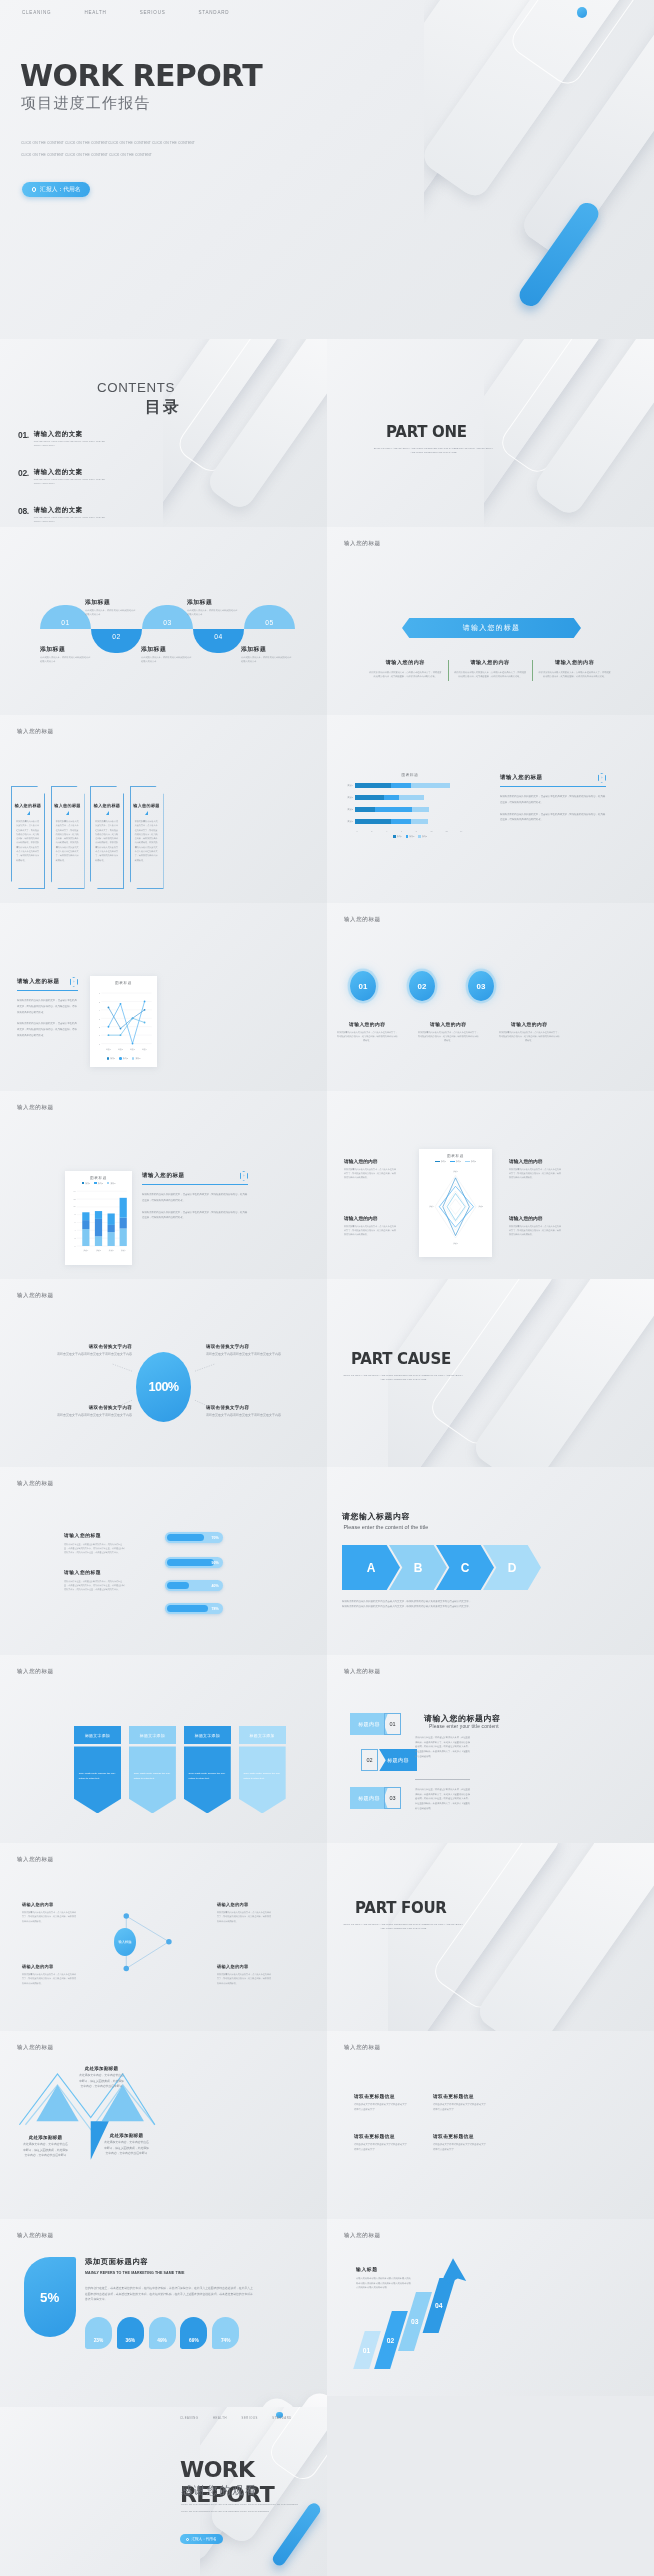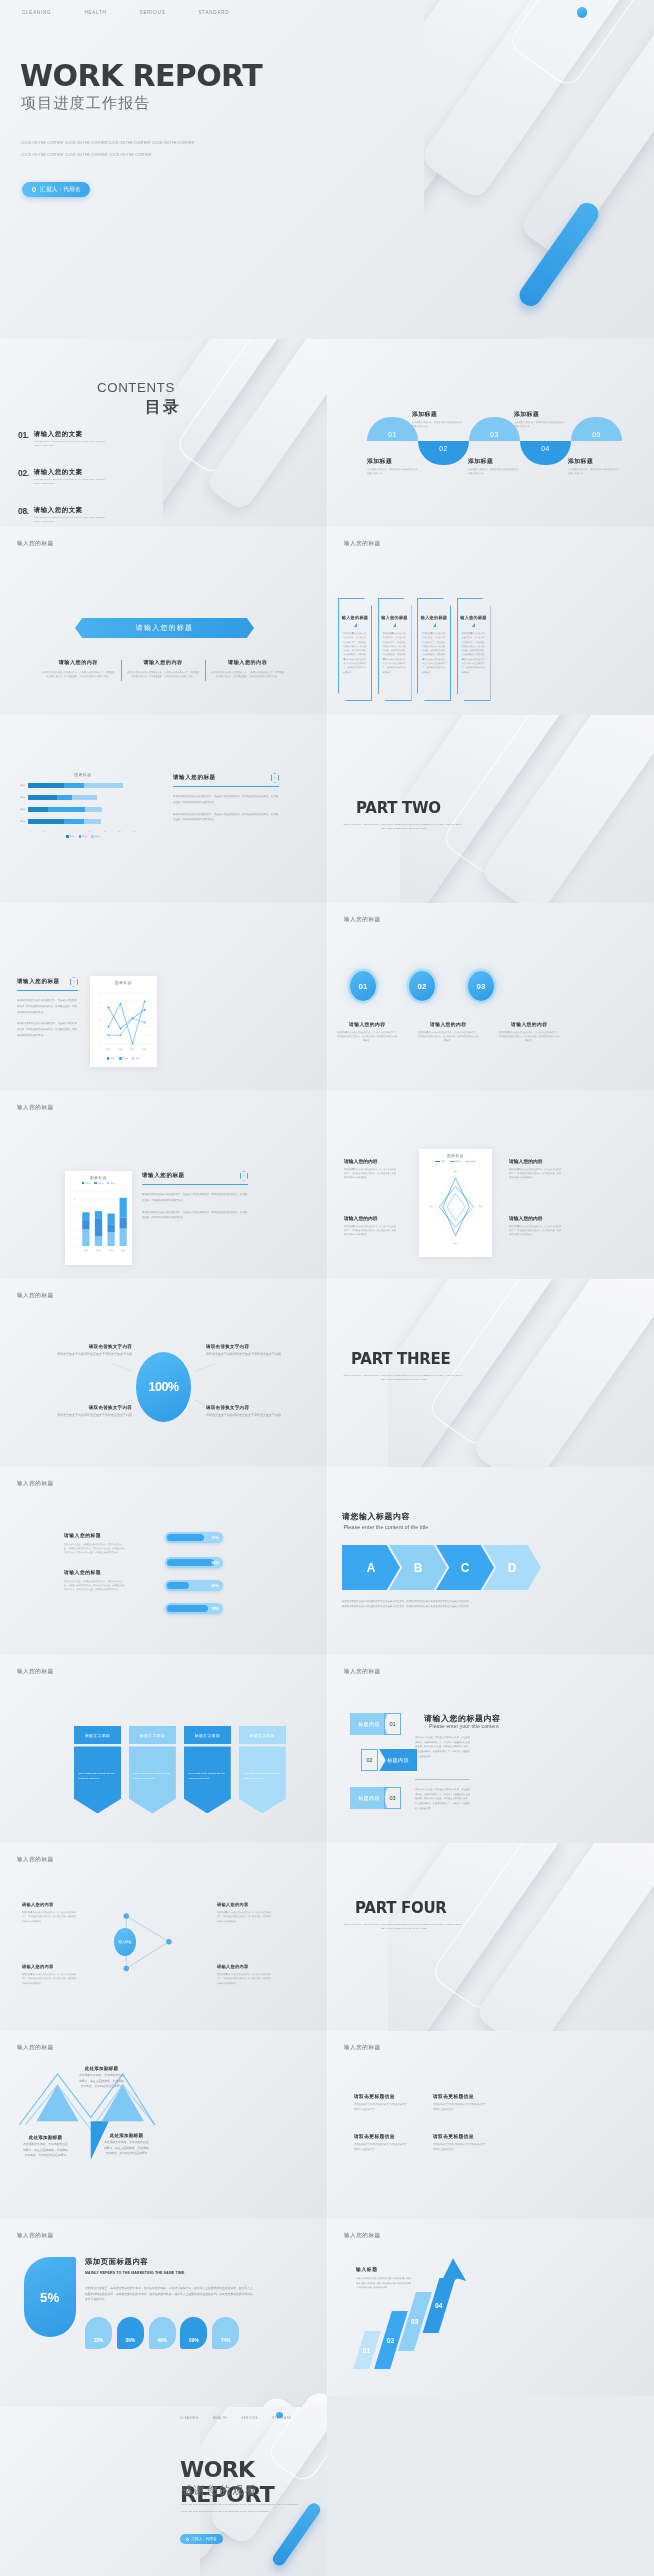--- a/index.html
+++ b/index.html
@@ -242,20 +242,29 @@
     <div class="toc-row">
       <div class="toc-num">04.</div>
       <div>
             <div class="toc-t">请输入您的文案</div>
         <div class="toc-d">PLEASE INPUT YOUR COPYPLEASE INPUT YOUR COPY PLEASE INPUT YOUR COPY</div>
           </div>
     </div>
   </div>
 </div>
 
+<div class="slide">
+  <div class="dec" style="right:-12px;top:-36px;width:182px;height:254px;overflow:hidden;">
+    <div class="dbar sh-a" style="left:0;top:-18px;width:61px;height:242px;"></div>
+    <div class="dbar sh-out" style="left:61px;top:-12px;width:55px;height:188px;"></div>
+    <div class="dbar sh-b" style="left:115px;top:-30px;width:51px;height:254px;"></div>
+  </div>
+  <div class="part-t">PART ONE</div>
+  <div class="part-s">STICK TO UNITY AND STABILITY AND WORK  TOGETHER FOR THE CAUSESTICK TO UNITY AND STABILITY AND WORK  TOGETHER FOR THE CAUSE</div>
+</div>
 
 <div class="slide">
   <div class="semi-wrap">
     <div class="semi up" style="left:0;background:#7ec8f3;">
           <span>01</span>
         </div>
     <div class="semi dn" style="left:51px;">
           <span>02</span>
         </div>
     <div class="semi up" style="left:102px;">
@@ -392,29 +401,20 @@
     <div style="display:flex;justify-content:space-between;align-items:center;">
       <div class="rtitle">请输入您的标题</div>
       <div class="hexbtn">›</div>
     </div>
     <div class="rule"></div>
     <div class="rbody">根据您所需的内容输入您想要的文本，点击输入本栏的具体文字，简明扼要的说明分项内容，此为概念图解，请根据您的具体内容酌情修改。</div>
     <div class="rbody" style="margin-top:5.5px">根据您所需的内容输入您想要的文本，点击输入本栏的具体文字，简明扼要的说明分项内容，此为概念图解，请根据您的具体内容酌情修改。</div>
   </div>
 </div>
 
-<div class="slide">
-  <div class="dec" style="left:73px;top:-42px;width:260px;height:273px;overflow:hidden;">
-    <div class="dbar sh-a" style="left:18px;top:-24px;width:79px;height:285px;"></div>
-    <div class="dbar sh-out" style="left:91px;top:6px;width:67px;height:200px;"></div>
-    <div class="dbar sh-b" style="left:154px;top:-36px;width:73px;height:285px;"></div>
-  </div>
-  <div class="part-t" style="left:29px;">PART TWO</div>
-  <div class="part-s" style="left:15.7px;">STICK TO UNITY AND STABILITY AND WORK  TOGETHER FOR THE CAUSESTICK TO UNITY AND STABILITY AND WORK  TOGETHER FOR THE CAUSE</div>
-</div>
 
 <div class="slide">
   <div style="position:absolute;left:17px;top:74px;width:61px;">
     <div style="display:flex;justify-content:space-between;align-items:center;">
       <div class="rtitle">请输入您的标题</div>
       <div class="hexbtn">›</div>
     </div>
     <div class="rule"></div>
     <div class="rbody">根据您所需的内容输入您想要的文本，点击输入本栏的具体文字，简明扼要的说明分项内容，此为概念图解，请根据您的具体内容酌情修改。</div>
     <div class="rbody" style="margin-top:5.5px">根据您所需的内容输入您想要的文本，点击输入本栏的具体文字，简明扼要的说明分项内容，此为概念图解，请根据您的具体内容酌情修改。</div>
@@ -640,21 +640,21 @@
         </g>
   </svg>
 </div>
 
 <div class="slide">
   <div class="dec" style="left:61px;top:-36px;width:273px;height:267px;overflow:hidden;">
     <div class="dbar sh-a" style="left:12px;top:-24px;width:85px;height:285px;"></div>
     <div class="dbar sh-out" style="left:91px;top:0;width:67px;height:206px;"></div>
     <div class="dbar sh-b" style="left:157px;top:-30px;width:73px;height:285px;"></div>
   </div>
-  <div class="part-t" style="left:24px;top:71px;">PART THREE</div>
+  <div class="part-t" style="left:24px;top:71px;">PART CAUSE</div>
   <div class="part-s" style="left:15.7px;top:94px;">STICK TO UNITY AND STABILITY AND WORK  TOGETHER FOR THE CAUSESTICK TO UNITY AND STABILITY AND WORK  TOGETHER FOR THE CAUSE</div>
 </div>
 
 <div class="slide">
   <div class="shead">输入您的标题</div>
   <div class="ptext" style="position:absolute;left:64px;top:65px;width:61px;">
     <div class="h">请输入您的标题</div>
     <div class="p">您的内容打在这里，或者通过复制您的文本后，您的内容打在这里，或者通过复制您的文本后。您的内容打在这里。或者通过复制您的文本后，您的内容打在这里，或者通过复制您的文本后。</div>
       </div>
   <div class="ptext" style="position:absolute;left:64px;top:102px;width:61px;">

